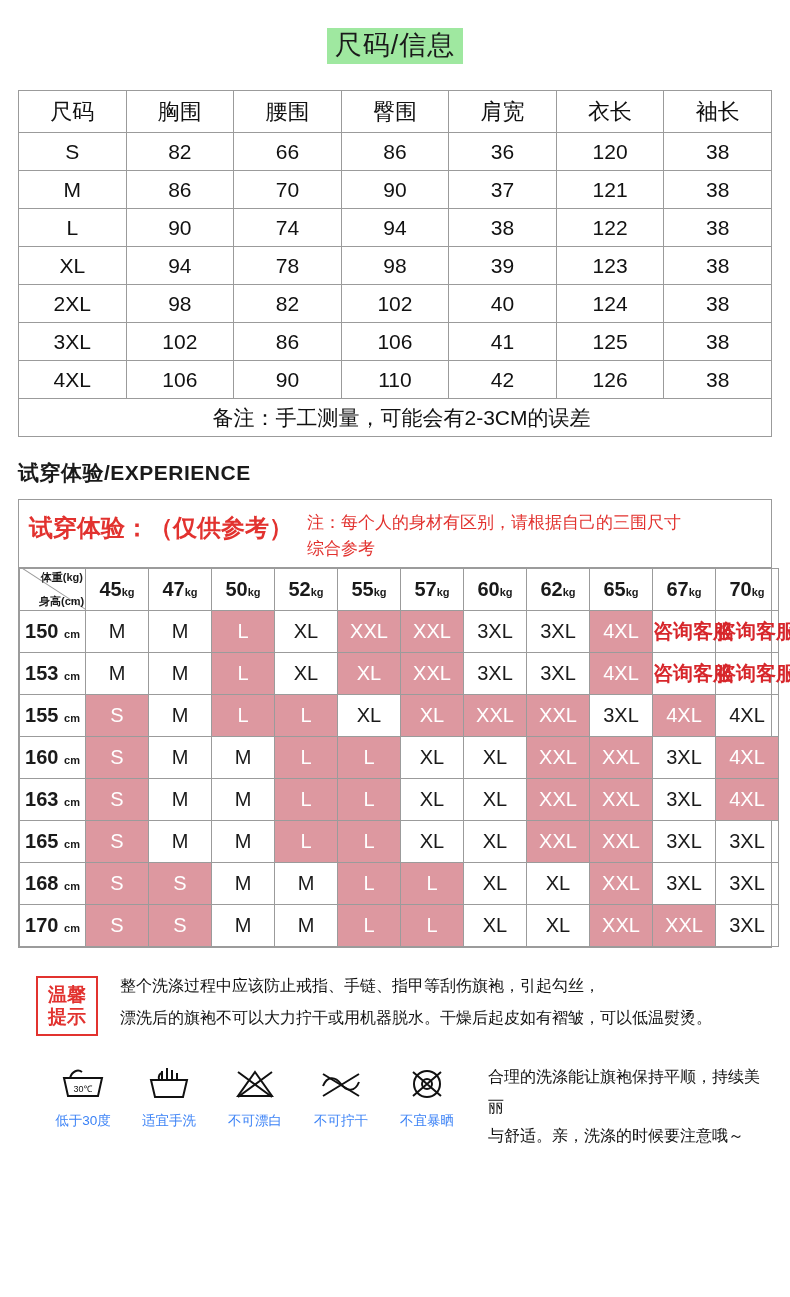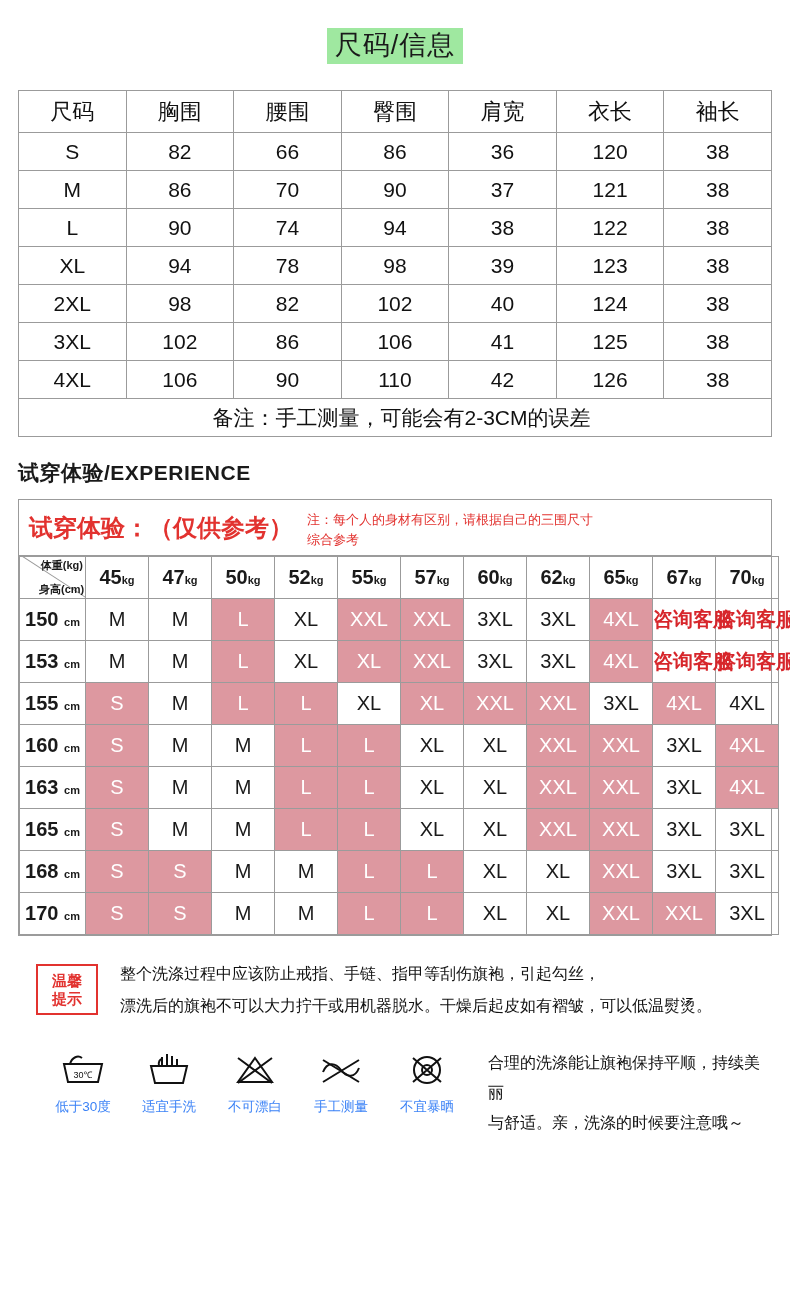--- a/index.html
+++ b/index.html
@@ -80,21 +80,21 @@
   .exp-header-left {
     color: #e2322f;
     font-size: 24px;
     font-weight: bold;
     white-space: nowrap;
     padding-top: 4px;
   }
   .exp-header-note {
     margin-left: 14px;
     color: #e2322f;
-    font-size: 13px;
+    font-size: 17px;
     line-height: 1.5;
     padding-top: 2px;
   }
 
   table.exp-table {
     border-collapse: collapse;
     width: 100%;
     table-layout: fixed;
   }
   table.exp-table td {
@@ -140,21 +140,21 @@
 
   
   .tips-wrap {
     margin: 22px 18px 0 36px;
     display: flex;
     align-items: flex-start;
   }
   .tips-badge {
     border: 2px solid #e2322f;
     color: #e2322f;
-    font-size: 15px;
+    font-size: 19px;
     font-weight: bold;
     line-height: 1.15;
     padding: 6px 2px;
     text-align: center;
     width: 62px;
     flex: 0 0 auto;
     margin-top: 6px;
   }
   .tips-lines {
     margin-left: 22px;
@@ -476,21 +476,21 @@
     <div class="wash-label">不可漂白</div>
   </div>
 
   <div class="wash-item">
     <div class="wash-icon">
       <svg width="48" height="34" viewBox="0 0 48 34" aria-hidden="true">
         <path d="M6 20 C10 10, 18 10, 24 18 C30 26, 38 26, 42 16" fill="none" stroke="#111" stroke-width="2"></path>
         <path d="M6 8 L42 30 M42 8 L6 30" stroke="#111" stroke-width="2"></path>
       </svg>
     </div>
-    <div class="wash-label">手工测量</div>
+    <div class="wash-label">不可拧干</div>
   </div>
 
   <div class="wash-item">
     <div class="wash-icon">
       <svg width="46" height="34" viewBox="0 0 46 34" aria-hidden="true">
         <circle cx="23" cy="18" r="13" fill="none" stroke="#111" stroke-width="2"></circle>
         <circle cx="23" cy="18" r="5" fill="none" stroke="#111" stroke-width="2"></circle>
         <path d="M9 6 L37 30 M37 6 L9 30" stroke="#111" stroke-width="2"></path>
       </svg>
     </div>

